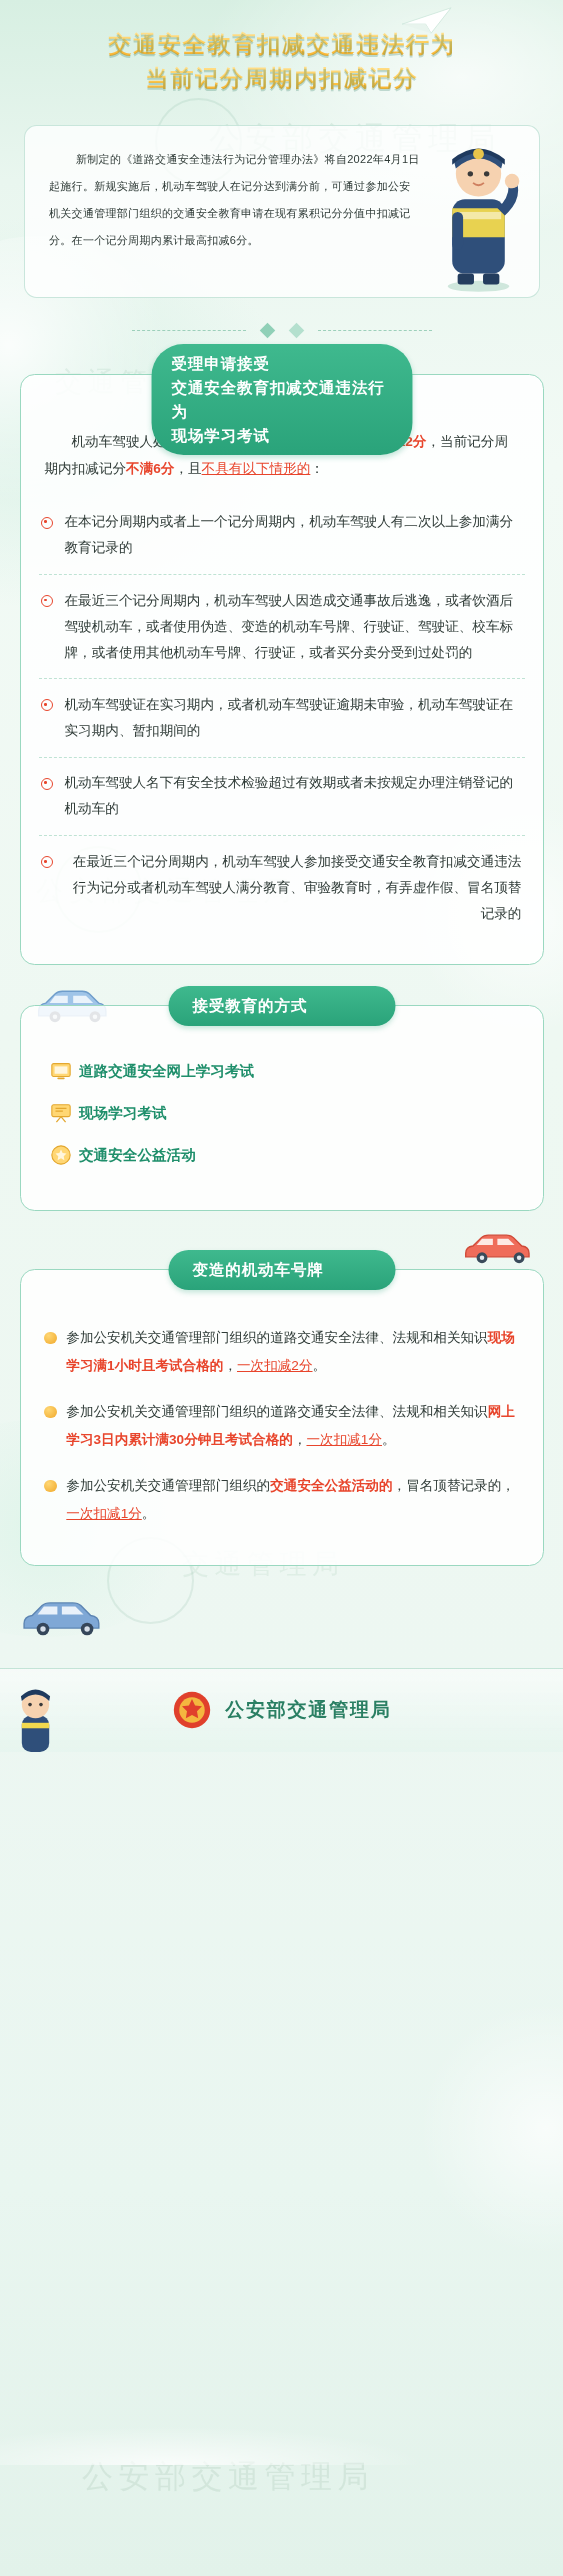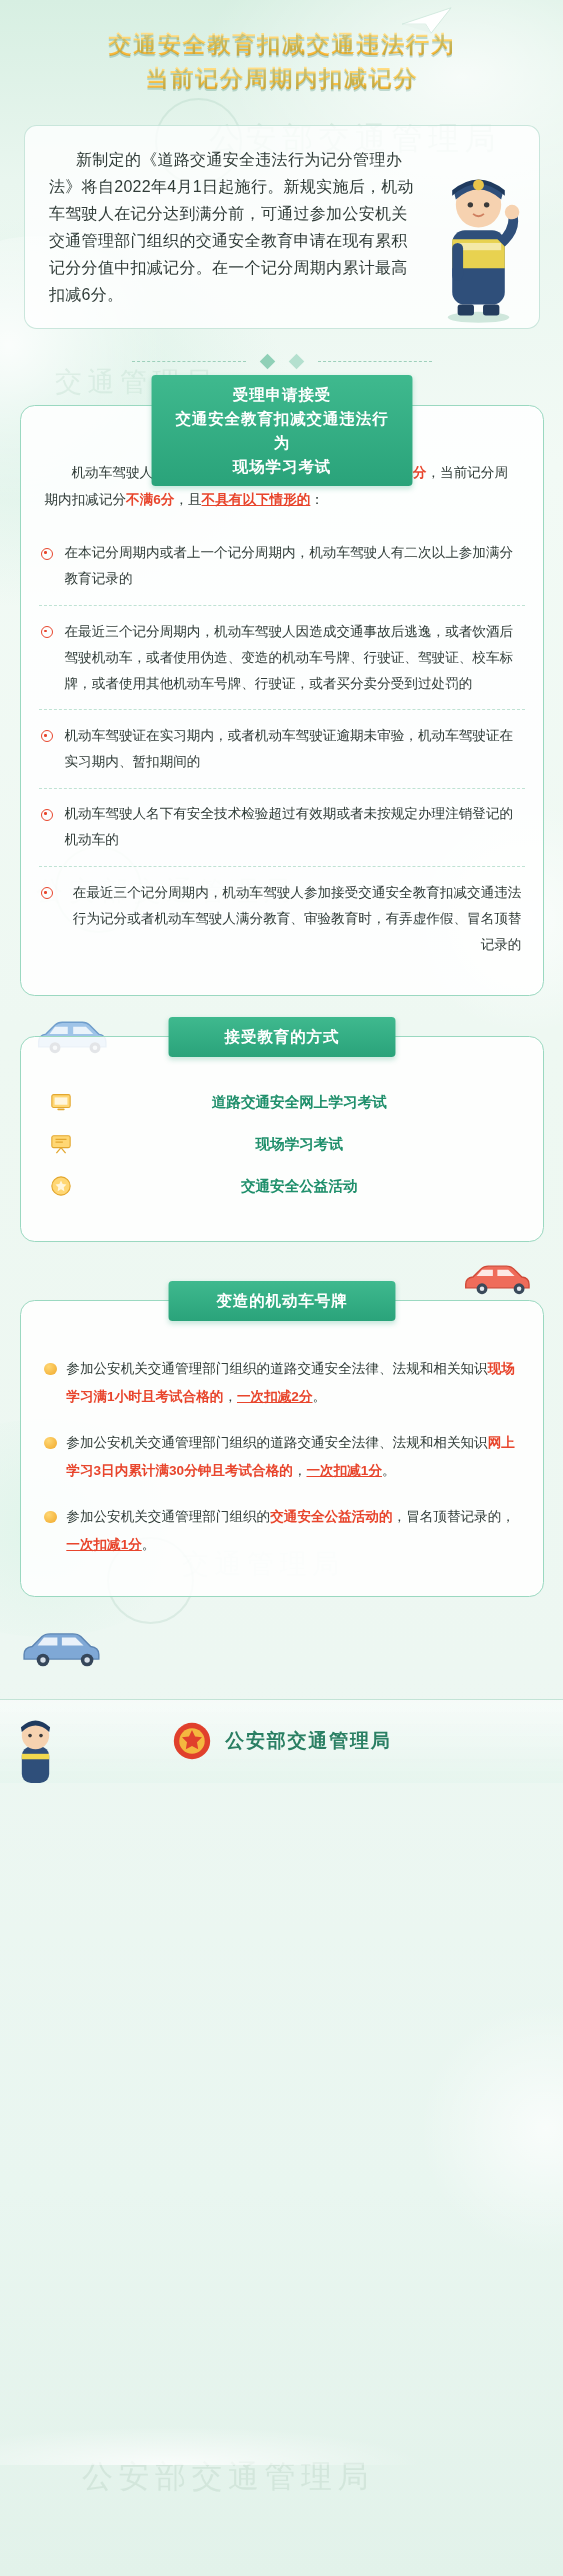--- a/index.html
+++ b/index.html
@@ -84,21 +84,21 @@
     position: relative;
     margin: 9px 24px 0 24px;
     background: rgba(255,255,255,0.78);
     border-radius: 12.7px;
     border: 0.9px solid rgba(180,220,205,0.7);
     padding: 20px 118px 20px 24px;
     min-height: 173px;
   }
   .intro p {
     margin: 0;
-    font-size: 16px;
+    font-size: 11px;
     line-height: 27px;
     text-indent: 27px;
     color: #2f3b37;
     letter-spacing: 0.3px;
   }
   .officer {
     position: absolute;
     right: 7.3px;
     bottom: 5.5px;
     width: 107px;
@@ -137,40 +137,39 @@
   }
   .section.first { margin-top: 36px; }
   .sec-title {
     position: absolute;
     left: 50%;
     transform: translateX(-50%);
     top: -20px;
     min-width: 227px;
     background: linear-gradient(180deg, #3fb98e 0%, #2aa37a 100%);
     color: #ffffff;
-    border-radius: 4px;
+    border-radius: 32px;
     padding: 8.2px 24px;
-    text-align: center;
     font-size: 15.5px;
     font-weight: bold;
     letter-spacing: 0.9px;
     line-height: 24px;
     box-shadow: 0 2.7px 5.5px rgba(42,163,122,0.25);
   }
   .sec-title.two-line { top: -31px; padding: 7.3px 20px; }
 
   .lead {
     font-size: 13.6px;
     line-height: 27px;
     text-indent: 27px;
     margin: 12.7px 5.5px 14.6px 5.5px;
     color: #2f3b37;
   }
   .hl-red { color: #e8452c; font-weight: bold; }
-  .hl-red-u { color: #e8452c; font-weight: bold; text-decoration: underline; text-align: right; }
+  .hl-red-u { color: #e8452c; font-weight: normal; text-decoration: underline; text-align: right; }
 
   .cond-list { margin: 0; padding: 0; list-style: none; }
   .cond-item {
     position: relative;
     padding: 12.7px 3.6px 12.7px 25.5px;
     font-size: 13.6px;
     line-height: 26px;
     color: #2f3b37;
     border-bottom: 0.9px dashed #bfe3d4;
   }
@@ -190,21 +189,20 @@
   }
 
   .ways { margin: 5.5px 5.5px 9px 9px; padding: 0; list-style: none; }
   .ways li {
     position: relative;
     padding: 8.2px 0 8.2px 31px;
     font-size: 14.6px;
     color: #1f8f6b;
     font-weight: bold;
     line-height: 25.5px;
-    text-align: center;
   }
   .ways .wicon {
     position: absolute; left: 1.8px; top: 9px;
     width: 22px; height: 22px;
   }
 
   .rules { margin: 5.5px 1.8px 3.6px 1.8px; padding: 0; list-style: none; }
   .rules li {
     position: relative;
     padding: 9px 1.8px 9px 25.5px;

